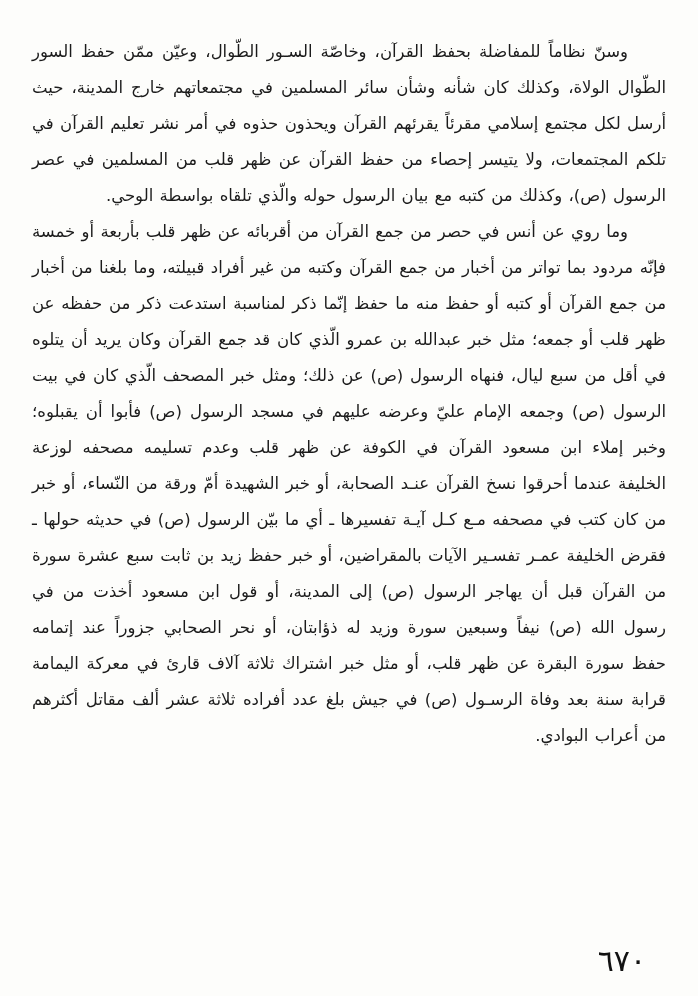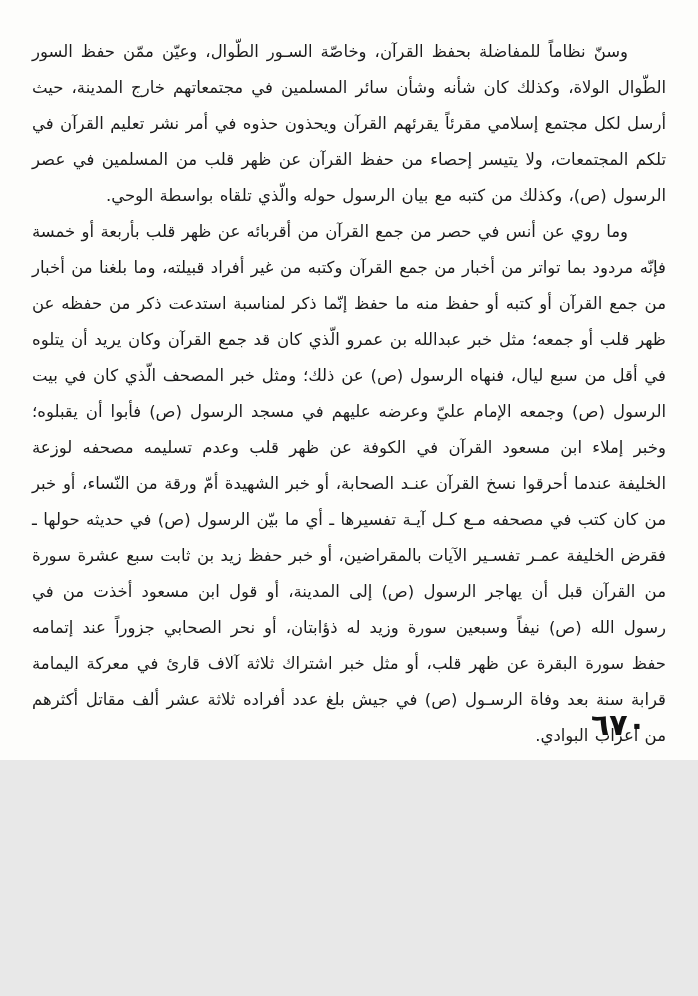--- a/index.html
+++ b/index.html
@@ -3,21 +3,21 @@
 <meta charset="utf-8">
 <style>
   html, body {
     margin: 0;
     padding: 0;
     background: #e8e8e8;
   }
   .page {
     position: relative;
     width: 698px;
-    height: 760px;
+    height: 996px;
     margin: 0 auto;
     background: #fdfdfb;
     color: #1b1b1b;
     font-family: "DejaVu Sans", sans-serif;
     overflow: hidden;
     direction: rtl;
   }
   .text-block {
     position: absolute;
     top: 34px;
@@ -34,21 +34,21 @@
     text-indent: 38px;
     word-spacing: 1px;
     direction: rtl;
     unicode-bidi: embed;
   }
   .page-number {
     position: absolute;
     bottom: 18px;
     right: 52px;
     font-size: 30px;
-    font-weight: bold;
+    font-weight: normal;
     letter-spacing: 1px;
     color: #111111;
     direction: rtl;
   }
 </style>
 </head>
 <body>
 
 <div class="page">
   <div class="text-block">

